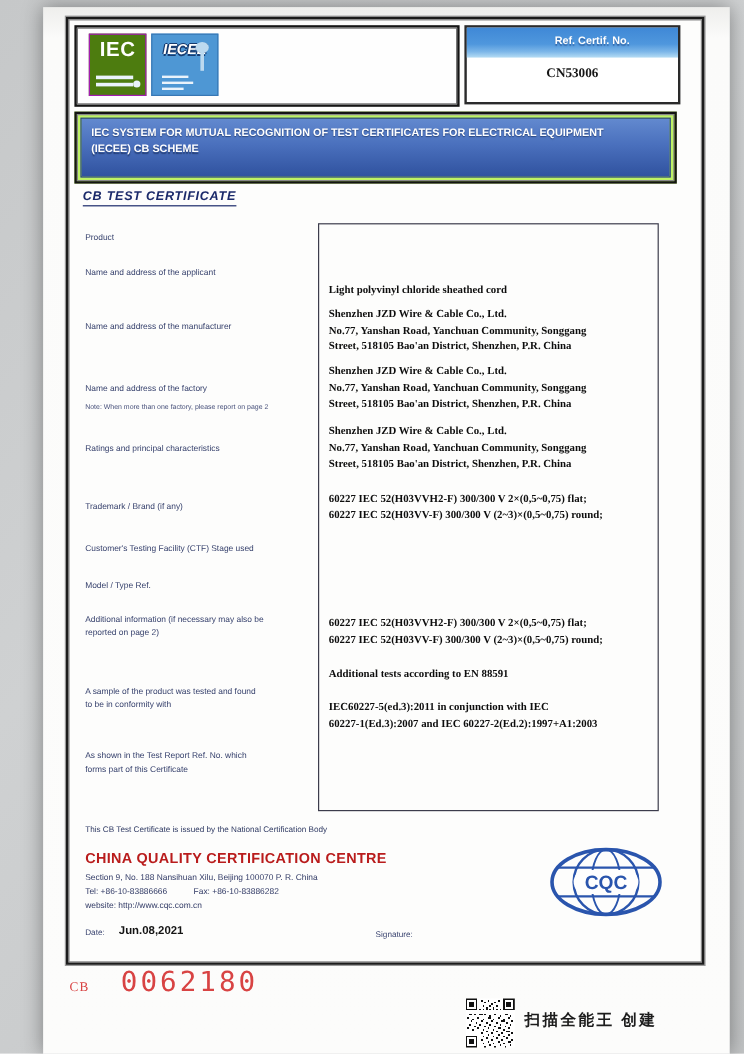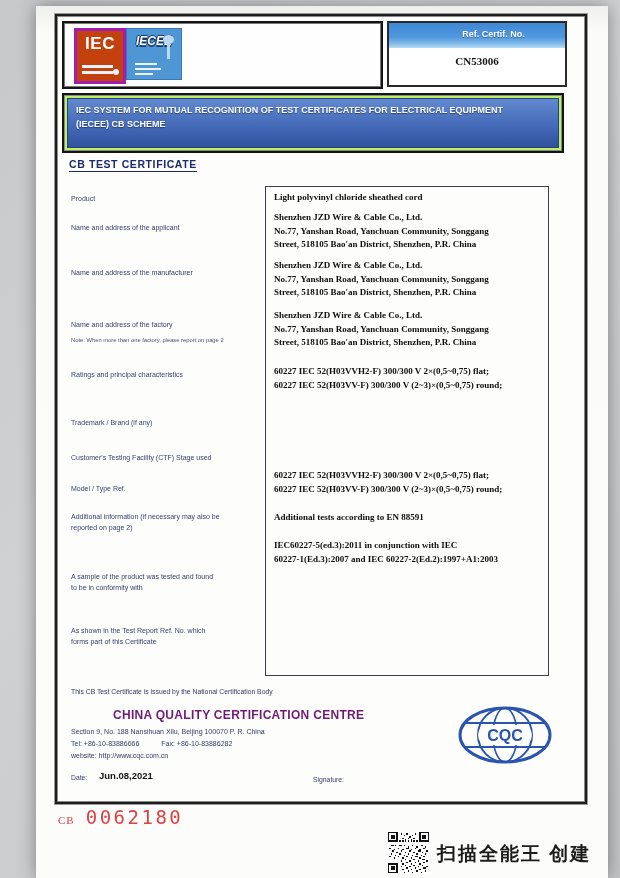--- a/index.html
+++ b/index.html
@@ -15,21 +15,21 @@
   }
   .frame{
     position:absolute;left:55px;top:14px;width:528px;height:786px;
     border:2px solid #1c1c1c;
     box-shadow:inset 0 0 0 1px #8a8a8a, 0 0 0 1px #9a9a9a;
     background:#fdfdfc;
   }
   .frame *{position:absolute;}
   
   .logos-box{left:5px;top:5px;width:317px;height:64px;border:2px solid #151515;background:#fefefe;box-shadow:inset 0 0 0 1px #777;}
-  .iec-logo{left:10px;top:5px;width:46px;height:50px;background:#c2410c;border:3px solid #a21caf;}
+  .iec-logo{left:10px;top:5px;width:46px;height:50px;background:#4d7c0f;border:1px solid #a21caf;}
   .iec-txt{left:0;top:3px;width:100%;text-align:center;color:#fff;font-weight:bold;font-size:17px;letter-spacing:.5px;}
   .iec-b1{left:5px;right:10px;bottom:13px;height:3px;background:#eaf3fb;}
   .iec-b2{left:5px;right:10px;bottom:7px;height:3px;background:#eaf3fb;}
   .iec-dot{right:4px;bottom:6px;width:6px;height:6px;border-radius:50%;background:#eaf3fb;}
   .iecee-logo{left:62px;top:5px;width:54px;height:50px;background:#4e97d4;border:1px solid #3878b5;}
   .iecee-txt{left:0;top:5px;width:100%;text-align:center;color:#fff;font-style:italic;font-weight:900;font-size:12px;
     text-shadow:-1px 0 #173a6e,1px 0 #173a6e,0 -1px #173a6e,0 1.5px #173a6e;}
   .iecee-b1{left:8px;width:22px;bottom:14px;height:2.5px;background:#eaf3fb;}
   .iecee-b2{left:8px;width:26px;bottom:9px;height:2.5px;background:#eaf3fb;}
   .iecee-b3{left:8px;width:18px;bottom:4px;height:2.5px;background:#eaf3fb;}
@@ -44,47 +44,47 @@
   .ref-val{left:0;top:32px;right:0;text-align:center;font-family:"Liberation Serif",serif;font-weight:bold;font-size:11px;color:#161616;}
   
   .banner-box{left:5px;top:77px;width:498px;height:56px;border:2px solid #141414;background:#bef264;box-shadow:inset 0 0 0 1px #888;}
   .banner-inner{left:3px;top:3px;right:3px;bottom:3px;
     background:linear-gradient(180deg,#6289cf 0,#4a70bd 45%,#30529f 100%);
     border:1px solid #24407e;}
   .banner-text{left:8px;top:5px;right:30px;color:#fff;font-weight:bold;font-size:9px;line-height:1.55;
     text-shadow:0 1px 1px rgba(10,25,60,.55);}
   
   .cert-title{left:12px;top:142px;font-size:10.5px;font-weight:bold;color:#1b2a6a;letter-spacing:.6px;
-    border-bottom:1.5px solid #1b2a6a;padding-bottom:1px;}
+    border-bottom:1.5px solid #1b2a6a;padding-bottom:1px;font-style:italic;}
   
   .f-label{left:14px;width:192px;font-size:7px;color:#343f6b;white-space:pre-line;line-height:1.5;}
   .f-note{left:14px;width:200px;font-size:5.8px;color:#47507a;}
   
   .content-box{left:208px;top:170px;width:282px;height:488px;border:1px solid #3c3c4c;background:transparent;}
   .f-value{left:8px;width:266px;font-family:"Liberation Serif",serif;font-weight:bold;font-size:9px;color:#0d0d0d;
-    line-height:1.5;white-space:pre-line;}
+    line-height:1.5;white-space:pre-line;margin-top:44px;}
   
   .issued{left:14px;top:672px;font-size:6.8px;color:#2f3a63;}
-  .ncb-name{left:14px;top:692px;font-size:12px;font-weight:bold;color:#701a75;letter-spacing:.3px;margin-left:42px;}
+  .ncb-name{left:14px;top:692px;font-size:12px;font-weight:bold;color:#b91c1c;letter-spacing:.3px;}
   .ncb-line{left:14px;font-size:7px;color:#323b66;}
   .cqc-logo{left:398px;top:688px;width:100px;height:62px;}
   .date-label{left:14px;top:758px;font-size:6.8px;color:#3a4470;}
   .date-value{left:42px;top:754px;font-size:9.5px;font-weight:bold;color:#141414;}
   .sig-label{left:256px;top:760px;font-size:6.8px;color:#3a4470;}
   .sig-block{left:296px;top:712px;width:118px;height:70px;}
   .sig-ink{left:2px;top:0;width:112px;height:46px;transform:rotate(-3deg);}
   .sig-line{left:0;top:48px;width:112px;height:0;border-top:2px solid #111;}
   .sig-name{left:0;top:52px;width:112px;text-align:center;font-size:8.5px;font-weight:bold;color:#222;letter-spacing:.5px;}
   
-  .cb-line{position:absolute;left:58px;top:806px;display:flex;align-items:baseline;gap:11px;color:#d84343;}
+  .cb-line{position:absolute;left:58px;top:806px;display:flex;align-items:baseline;gap:26px;color:#d84343;}
   .cb-prefix{font-family:"Liberation Serif",serif;font-size:11px;letter-spacing:1px;}
-  .cb-number{font-family:"DejaVu Sans Mono",monospace;font-size:19px;letter-spacing:2.5px;}
+  .cb-number{font-family:"DejaVu Sans Mono",monospace;font-size:23px;letter-spacing:2.5px;}
   
   .qr{position:absolute;left:388px;top:832px;width:41px;height:41px;}
-  .wm-text{position:absolute;left:437px;top:841px;font-size:19px;font-weight:600;color:#1c1c1c;letter-spacing:2px;}
+  .wm-text{position:absolute;left:437px;top:841px;font-size:13px;font-weight:600;color:#1c1c1c;letter-spacing:2px;}
 </style>
 </head>
 <body>
 
 <div class="sheet"></div>
 
 <div class="frame">
 
   <div class="logos-box">
     <div class="iec-logo">

